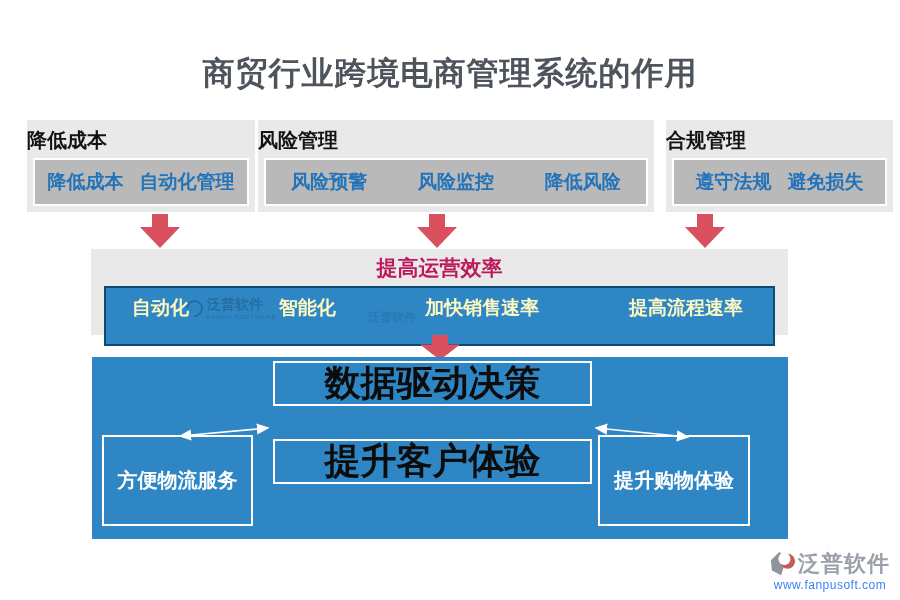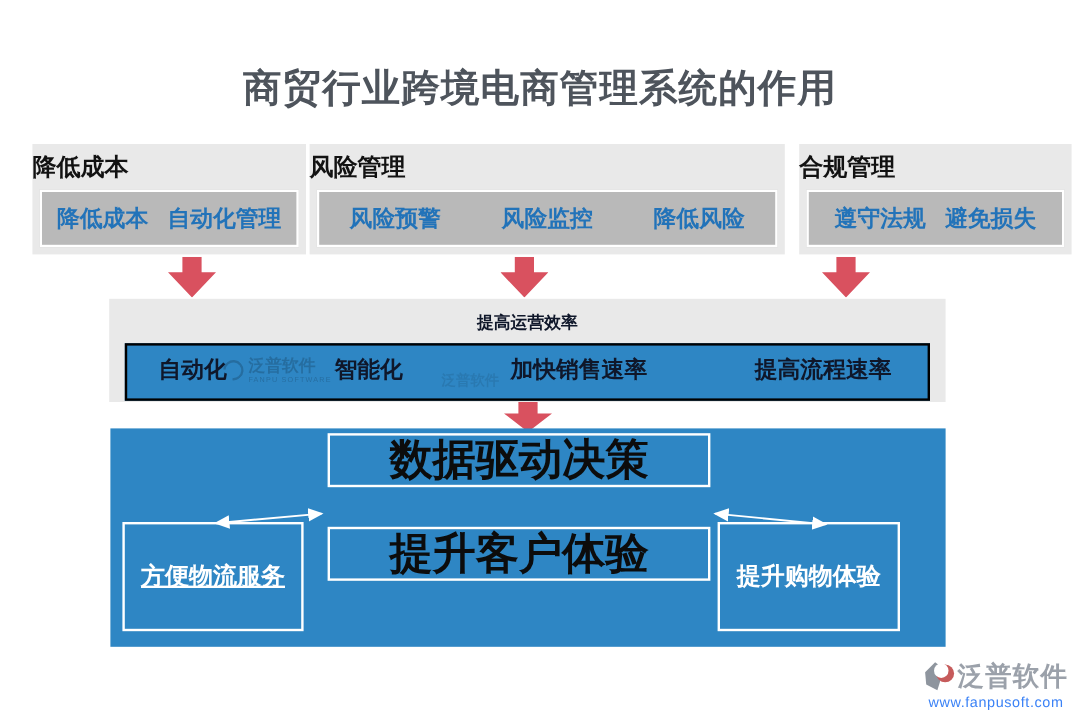--- a/index.html
+++ b/index.html
@@ -22,37 +22,37 @@
 
   
   .red-arrow{position:absolute;width:40px;height:34px;background:#d9515f;
              clip-path:polygon(30% 0,70% 0,70% 38%,100% 38%,50% 100%,0 38%,30% 38%);
              filter:drop-shadow(0 1px 0 rgba(168,58,72,.6));}
   .red-arrow.small{height:25px;}
 
   
   .mid{position:absolute;left:91px;top:249px;width:697px;height:86px;background:#e9e9e9;}
   .mid-header{height:36px;line-height:38px;text-align:center;
-              font-size:14px;font-weight:bold;color:#0f172a;}
+              font-size:21px;font-weight:bold;color:#be185d;}
   .mid-bar{position:absolute;left:13px;right:13px;top:37px;height:40px;
-           background:#2e86c4;border:2px solid #000000;
+           background:#2e86c4;border:2px solid #0c4a6e;
            display:flex;align-items:center;justify-content:space-between;
-           padding:0 30px 4px 26px;color:#0f172a;font-size:19px;font-weight:bold;}
+           padding:0 30px 16px 26px;color:#fef9c3;font-size:19px;font-weight:bold;}
 
   
   .bottom{position:absolute;left:92px;top:357px;width:696px;height:182px;background:#2e86c4;}
   .cbox{position:absolute;left:181px;width:315px;height:41px;border:2px solid #ffffff;
         display:flex;align-items:center;justify-content:center;
         font-size:36px;font-weight:bold;color:#0c0c0c;}
   .cbox.decision{top:4px;}
   .cbox.experience{top:51px;margin-top:31px;}
   .sbox{position:absolute;top:78px;width:147px;height:87px;border:2px solid #ffffff;
         display:flex;align-items:center;justify-content:center;
         font-size:20px;font-weight:bold;color:#ffffff;}
-  .sbox.left{left:10px;text-decoration:underline;}
+  .sbox.left{left:10px;}
   .sbox.right{left:506px;width:148px;}
   .conn{position:absolute;inset:0;width:100%;height:100%;pointer-events:none;}
 
   
   .wm{position:absolute;display:flex;align-items:center;gap:4px;
       color:#17405f;font-weight:bold;pointer-events:none;}
   .wm1{left:186px;top:296px;opacity:.35;font-size:14px;}
   .wm2{left:368px;top:309px;opacity:.18;font-size:12px;}
   .wm-dot{width:13px;height:13px;border-radius:50%;border:2px solid #17405f;
           border-left-color:transparent;transform:rotate(-40deg);}

